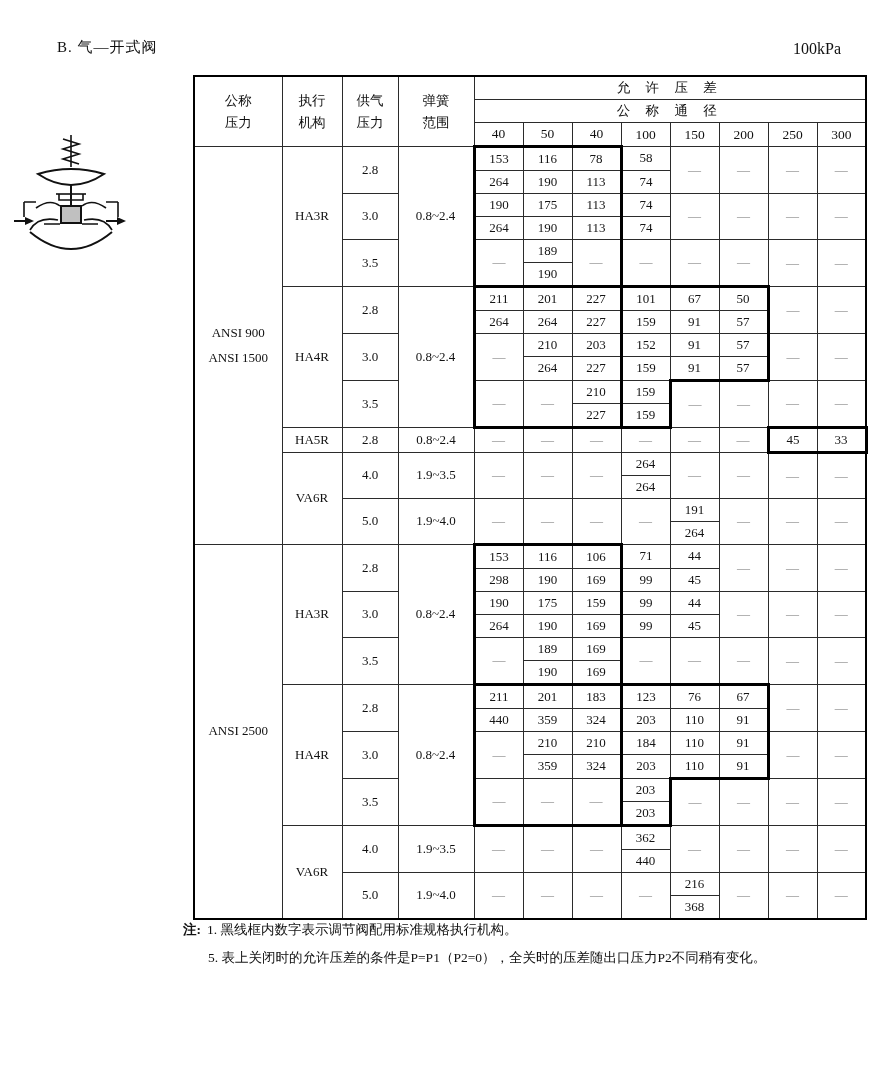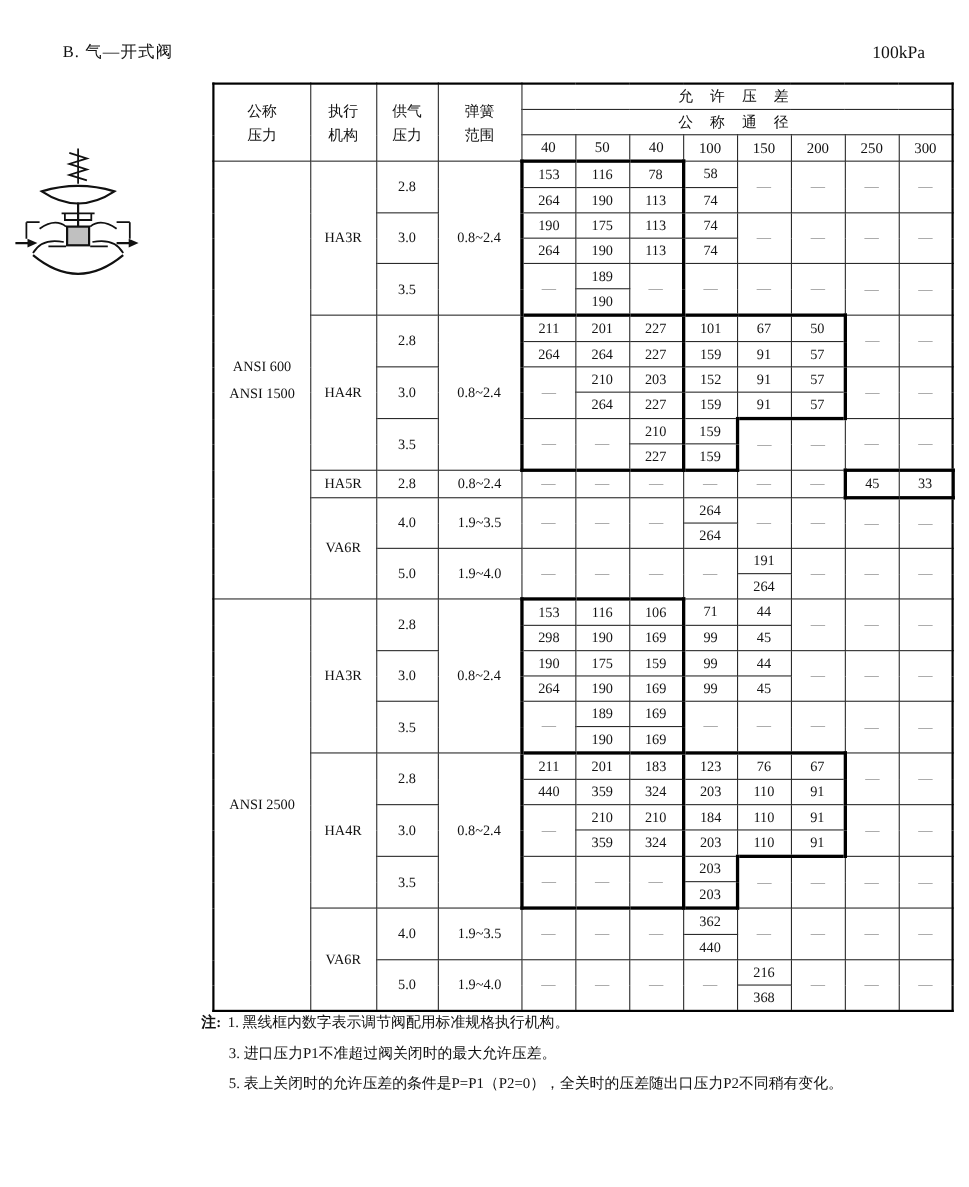--- a/index.html
+++ b/index.html
@@ -121,21 +121,21 @@
         <th class="dia">100</th>
         <th class="dia">150</th>
         <th class="dia">200</th>
         <th class="dia">250</th>
         <th class="dia">300</th>
       </tr>
   </thead>
   <tbody id="spec-tbody">
       <tr>
         <td class="pressure-cell" rowspan="17">
-          <div>ANSI 600</div>
+          <div>ANSI 900</div>
           <div>ANSI 1500</div>
         </td>
         <td rowspan="6">HA3R</td>
         <td rowspan="2">2.8</td>
         <td rowspan="6">0.8~2.4</td>
         <td class="num bl bt">153</td>
         <td class="num bt">116</td>
         <td class="num br bt">78</td>
         <td class="num">58</td>
         <td class="dash" rowspan="2">—</td>
@@ -418,15 +418,14 @@
       <tr>
         <td class="num">368</td>
       </tr>
     </tbody>
 </table>
 
 <div class="notes">
   <div class="note-line">
     <span class="note-label">注:</span><span>1. 黑线框内数字表示调节阀配用标准规格执行机构。</span>
   </div>
-  <div class="note-line indent"><span>3. 进口压力P1不准超过阀关闭时的最大允许压差。</span></div>
   <div class="note-line indent"><span>5. 表上关闭时的允许压差的条件是P=P1（P2=0），全关时的压差随出口压力P2不同稍有变化。</span></div>
 </div>
 
 </body></html>

